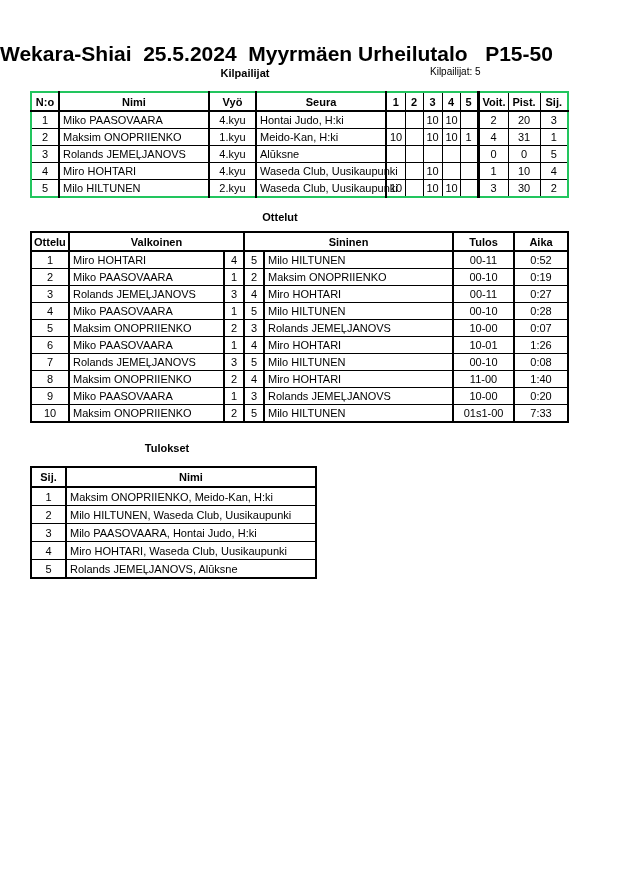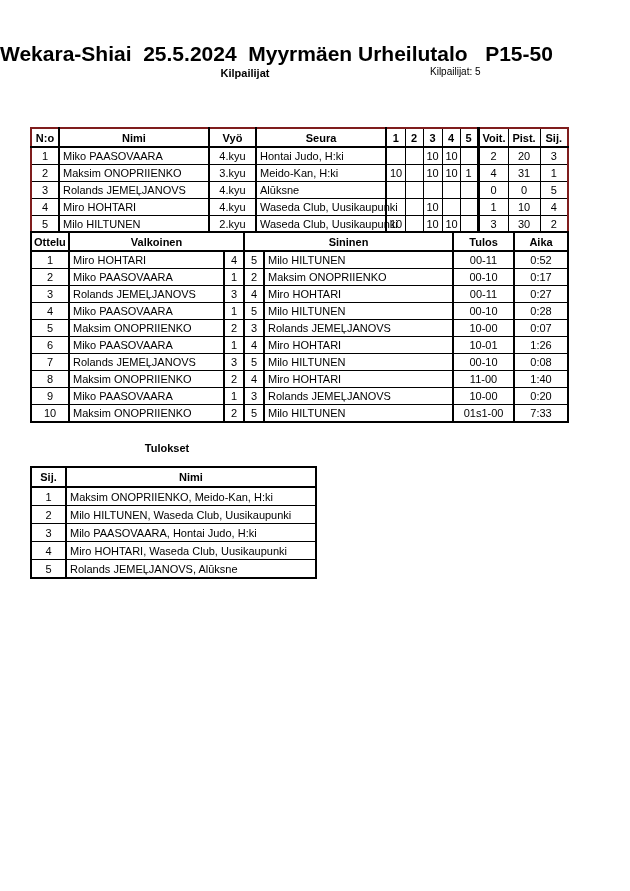--- a/index.html
+++ b/index.html
@@ -11,21 +11,21 @@
     position:absolute;top:42px;left:0;width:508px;text-align:center;
     font-size:21px;font-weight:bold;white-space:pre;letter-spacing:0px;
   }
   .subtitle{position:absolute;font-size:11px;font-weight:bold;text-align:center;}
   .sub-kilpailijat{top:67px;left:0;width:490px;}
   .sub-ottelut{top:211px;left:0;width:560px;}
   .sub-tulokset{top:442px;left:0;width:334px;text-align:center;}
   .count{position:absolute;top:66px;left:430px;width:170px;text-align:left;font-size:10px;}
 
   table{border-collapse:collapse;table-layout:fixed;background:#fff;}
-  .t1{position:absolute;left:30px;top:91px;width:537px;border:2px solid #7f1d1d;margin-top:36px;}
+  .t1{position:absolute;left:30px;top:91px;width:537px;border:2px solid #22c55e;}
   .t2{position:absolute;left:30px;top:231px;width:537px;border:2px solid #000;}
   .t3{position:absolute;left:30px;top:466px;width:285px;border:2px solid #000;}
 
   th,td{
     border:1px solid #000;font-size:11px;padding:0 3px;white-space:nowrap;
     text-align:center;vertical-align:middle;height:16px;overflow:visible;
   }
   th{font-weight:bold;border-bottom:2px solid #000;height:17px;}
   .t3 th{height:18px;}
   .t3 td{height:17px;}
@@ -87,21 +87,21 @@
         <td>10</td>
         <td>10</td>
         <td></td>
         <td class="bl3">2</td>
         <td>20</td>
         <td>3</td>
       </tr>
         <tr>
         <td>2</td>
         <td class="l bl2">Maksim ONOPRIIENKO</td>
-        <td class="bl2">3.kyu</td>
+        <td class="bl2">1.kyu</td>
         <td class="l bl2"><span class="ovf">Meido-Kan, H:ki</span></td>
         <td class="bl2">10</td>
         <td></td>
         <td>10</td>
         <td>10</td>
         <td>1</td>
         <td class="bl3">4</td>
         <td>31</td>
         <td>1</td>
       </tr>
@@ -143,20 +143,21 @@
         <td>10</td>
         <td>10</td>
         <td></td>
         <td class="bl3">3</td>
         <td>30</td>
         <td>2</td>
       </tr>
       </tbody>
   </table>
 
+  <div class="subtitle sub-ottelut">Ottelut</div>
 
   <table class="t2">
     <colgroup>
       <col style="width:38px">
         <col style="width:155px">
         <col style="width:20px">
         <col style="width:20px">
       <col style="width:189px">
         <col style="width:61px">
         <col style="width:54px">
@@ -181,21 +182,21 @@
         <td class="bl2">00-11</td>
         <td class="bl2">0:52</td>
       </tr>
         <tr>
         <td>2</td>
         <td class="l bl2">Miko PAASOVAARA</td>
         <td class="bl2">1</td>
         <td class="bl2">2</td>
         <td class="l bl2">Maksim ONOPRIIENKO</td>
         <td class="bl2">00-10</td>
-        <td class="bl2">0:17</td>
+        <td class="bl2">0:19</td>
       </tr>
         <tr>
         <td>3</td>
         <td class="l bl2">Rolands JEMEĻJANOVS</td>
         <td class="bl2">3</td>
         <td class="bl2">4</td>
         <td class="l bl2">Miro HOHTARI</td>
         <td class="bl2">00-11</td>
         <td class="bl2">0:27</td>
       </tr>

